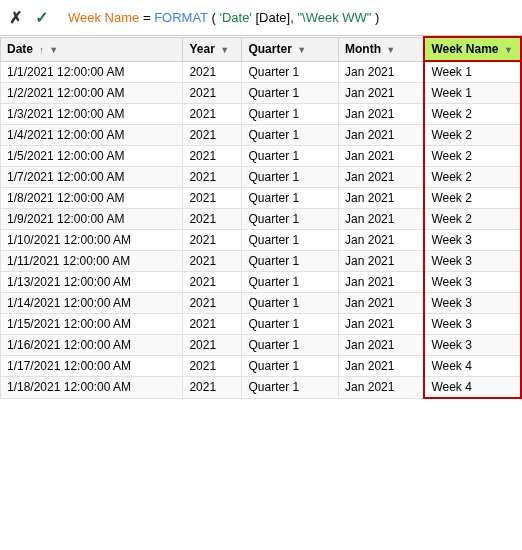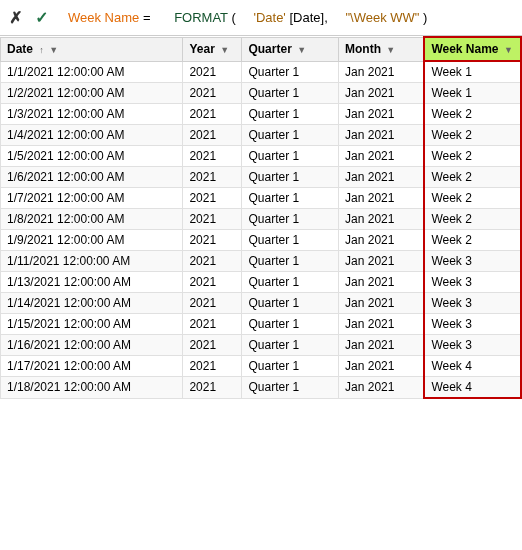--- a/index.html
+++ b/index.html
@@ -40,22 +40,22 @@
       color: #555;
       font-size: 13px;
       margin-right: 4px;
     }
     .formula-text {
       font-size: 13px;
       color: #000;
       flex: 1;
     }
     .formula-col-name { color: #e36c09; }
-    .formula-func { color: #14532d; margin-left: 20px; }
-    .formula-string { color: #a16207; margin-left: 14px; }
+    .formula-func { color: #3b82f6; }
+    .formula-string { color: #15803d; }
 
     
     .table-container {
       overflow: auto;
       height: calc(550px - 36px);
     }
 
     table {
       border-collapse: collapse;
       width: 100%;
@@ -211,46 +211,46 @@
           <td class="week-name-cell">Week 2</td>
         </tr>
         <tr>
           <td>1/5/2021 12:00:00 AM</td>
           <td class="right-align">2021</td>
           <td>Quarter 1</td>
           <td>Jan 2021</td>
           <td class="week-name-cell">Week 2</td>
         </tr>
         <tr>
-          <td>1/6/2021 12:00:00 AM</td>
-          <td class="right-align">2021</td>
-          <td>Quarter 1</td>
-          <td>Jan 2021</td>
-          <td class="week-name-cell">Week 2</td>
-        </tr>
-        <tr>
           <td>1/7/2021 12:00:00 AM</td>
           <td class="right-align">2021</td>
           <td>Quarter 1</td>
           <td>Jan 2021</td>
           <td class="week-name-cell">Week 2</td>
         </tr>
         <tr>
           <td>1/8/2021 12:00:00 AM</td>
           <td class="right-align">2021</td>
           <td>Quarter 1</td>
           <td>Jan 2021</td>
           <td class="week-name-cell">Week 2</td>
         </tr>
         <tr>
           <td>1/9/2021 12:00:00 AM</td>
           <td class="right-align">2021</td>
           <td>Quarter 1</td>
           <td>Jan 2021</td>
           <td class="week-name-cell">Week 2</td>
+        </tr>
+        <tr>
+          <td>1/10/2021 12:00:00 AM</td>
+          <td class="right-align">2021</td>
+          <td>Quarter 1</td>
+          <td>Jan 2021</td>
+          <td class="week-name-cell">Week 3</td>
         </tr>
         <tr>
           <td>1/11/2021 12:00:00 AM</td>
           <td class="right-align">2021</td>
           <td>Quarter 1</td>
           <td>Jan 2021</td>
           <td class="week-name-cell">Week 3</td>
         </tr>
         <tr>
           <td>1/13/2021 12:00:00 AM</td>

